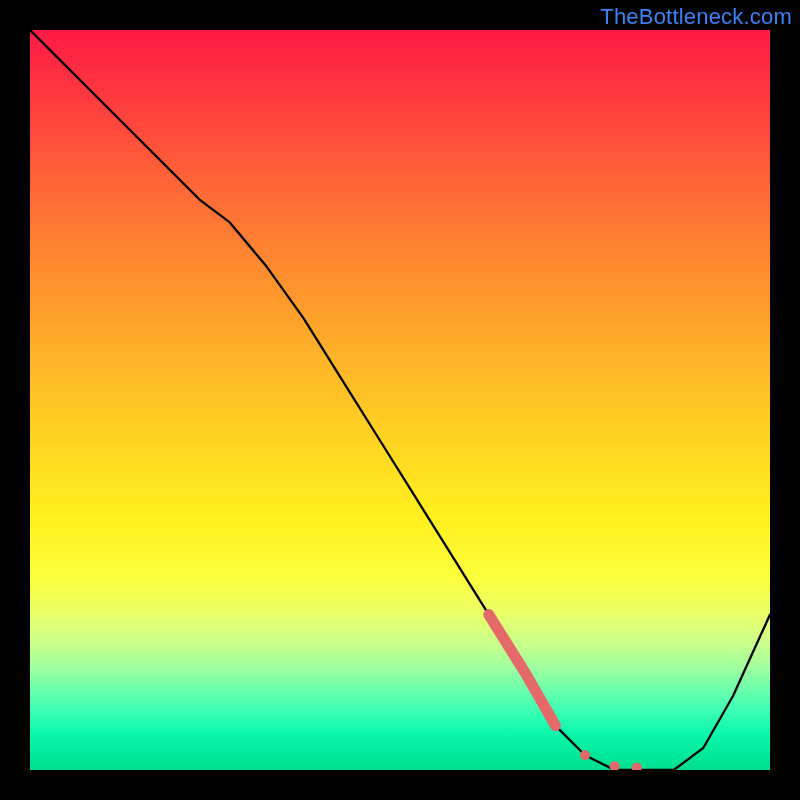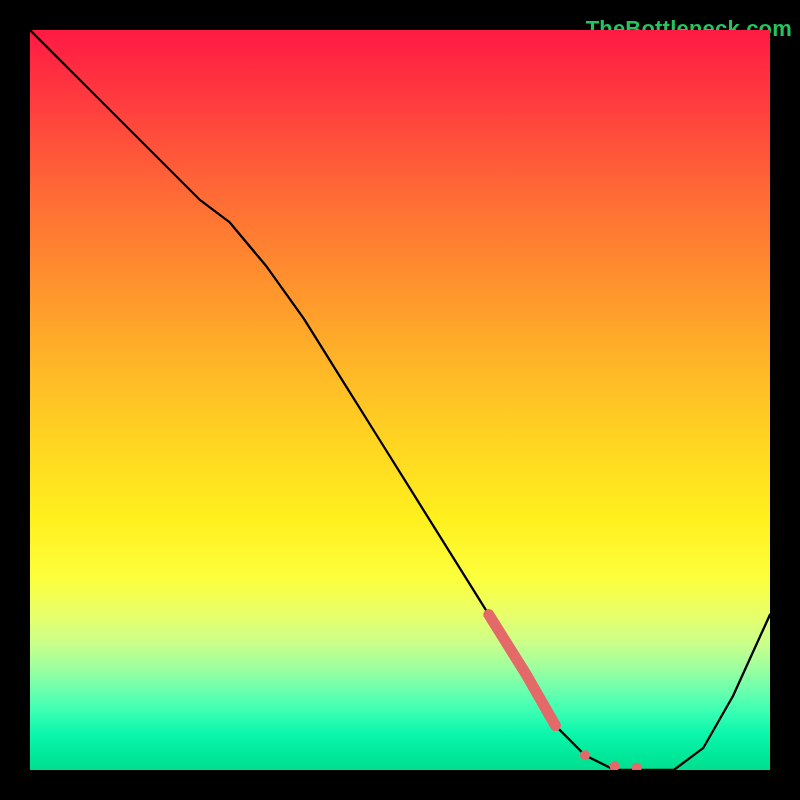--- a/index.html
+++ b/index.html
@@ -44,25 +44,25 @@
       #a0ff9e 86%,
       #6fffad 89%,
       #3cffb4 92%,
       #0cf7ad 95%,
       #00e89a 98%,
       #00de8f 100%
     );
   }
   .watermark {
     position: absolute;
-    top: 16px;
+    top: 4px;
     right: 8px;
-    color: #22c55e;
+    color: #3b82f6;
     font-size: 22px;
-    font-weight: 700;
+    font-weight: 400;
     letter-spacing: 0.2px;
   }
   svg.curve {
     position: absolute;
     inset: 0;
   }
 </style>
 </head>
 <body>
 <div class="frame">

